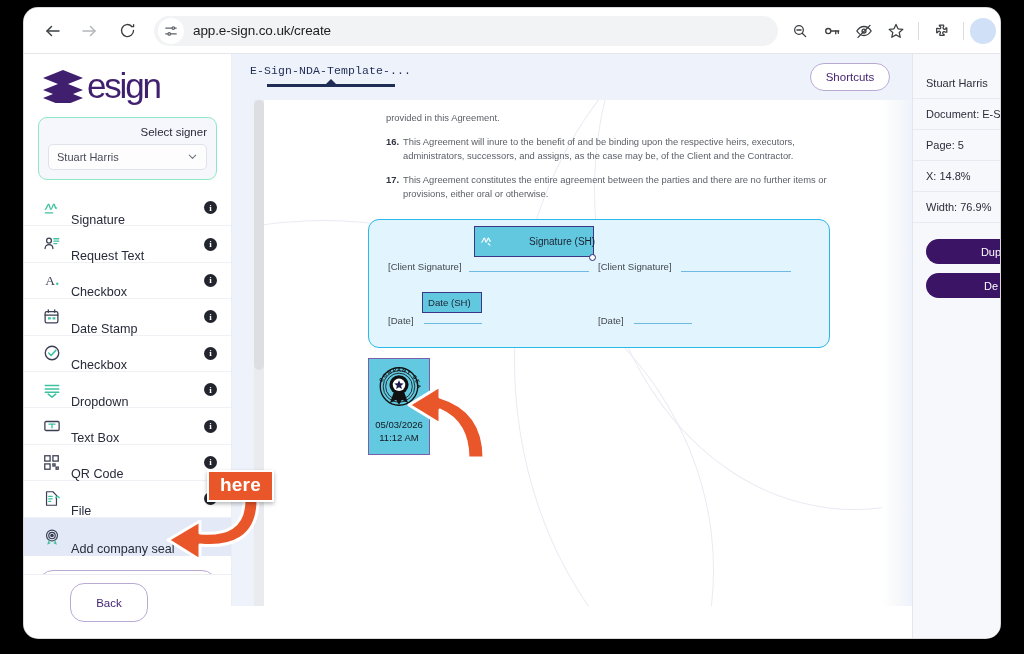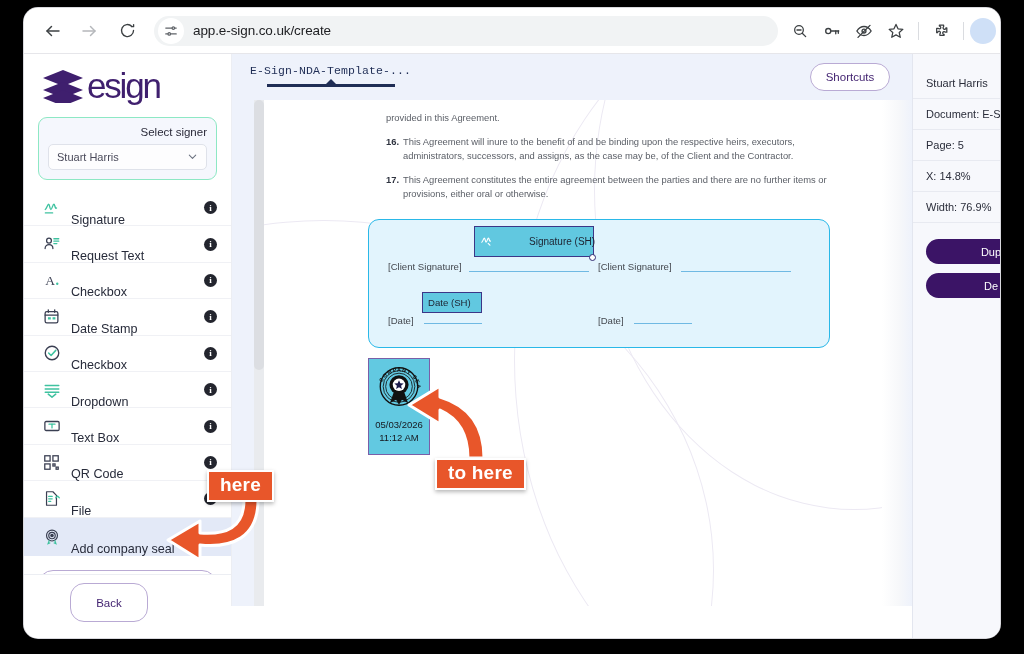--- a/index.html
+++ b/index.html
@@ -792,14 +792,13 @@
 
     <g>
       <path d="M 258 500 C 258 538, 232 548, 200 545 L 200 560 L 168 540 L 200 521 L 200 533 C 226 535, 244 528, 244 500 Z" fill="#e8562a" stroke="#ffffff" stroke-width="3" stroke-linejoin="round"></path>
     </g>
 
     <g>
       <path d="M 468 458 C 468 434, 458 418, 440 410 L 440 424 L 409 405 L 440 386 L 440 397 C 470 406, 484 428, 484 458 Z" fill="#e8562a" stroke="#ffffff" stroke-width="3" stroke-linejoin="round"></path>
     </g>
   </svg>
   <div class="anno-label" id="anno-here">here</div>
-  <div class="anno-label" id="anno-to-here">to here</div>
 </div>
 
 </body></html>

